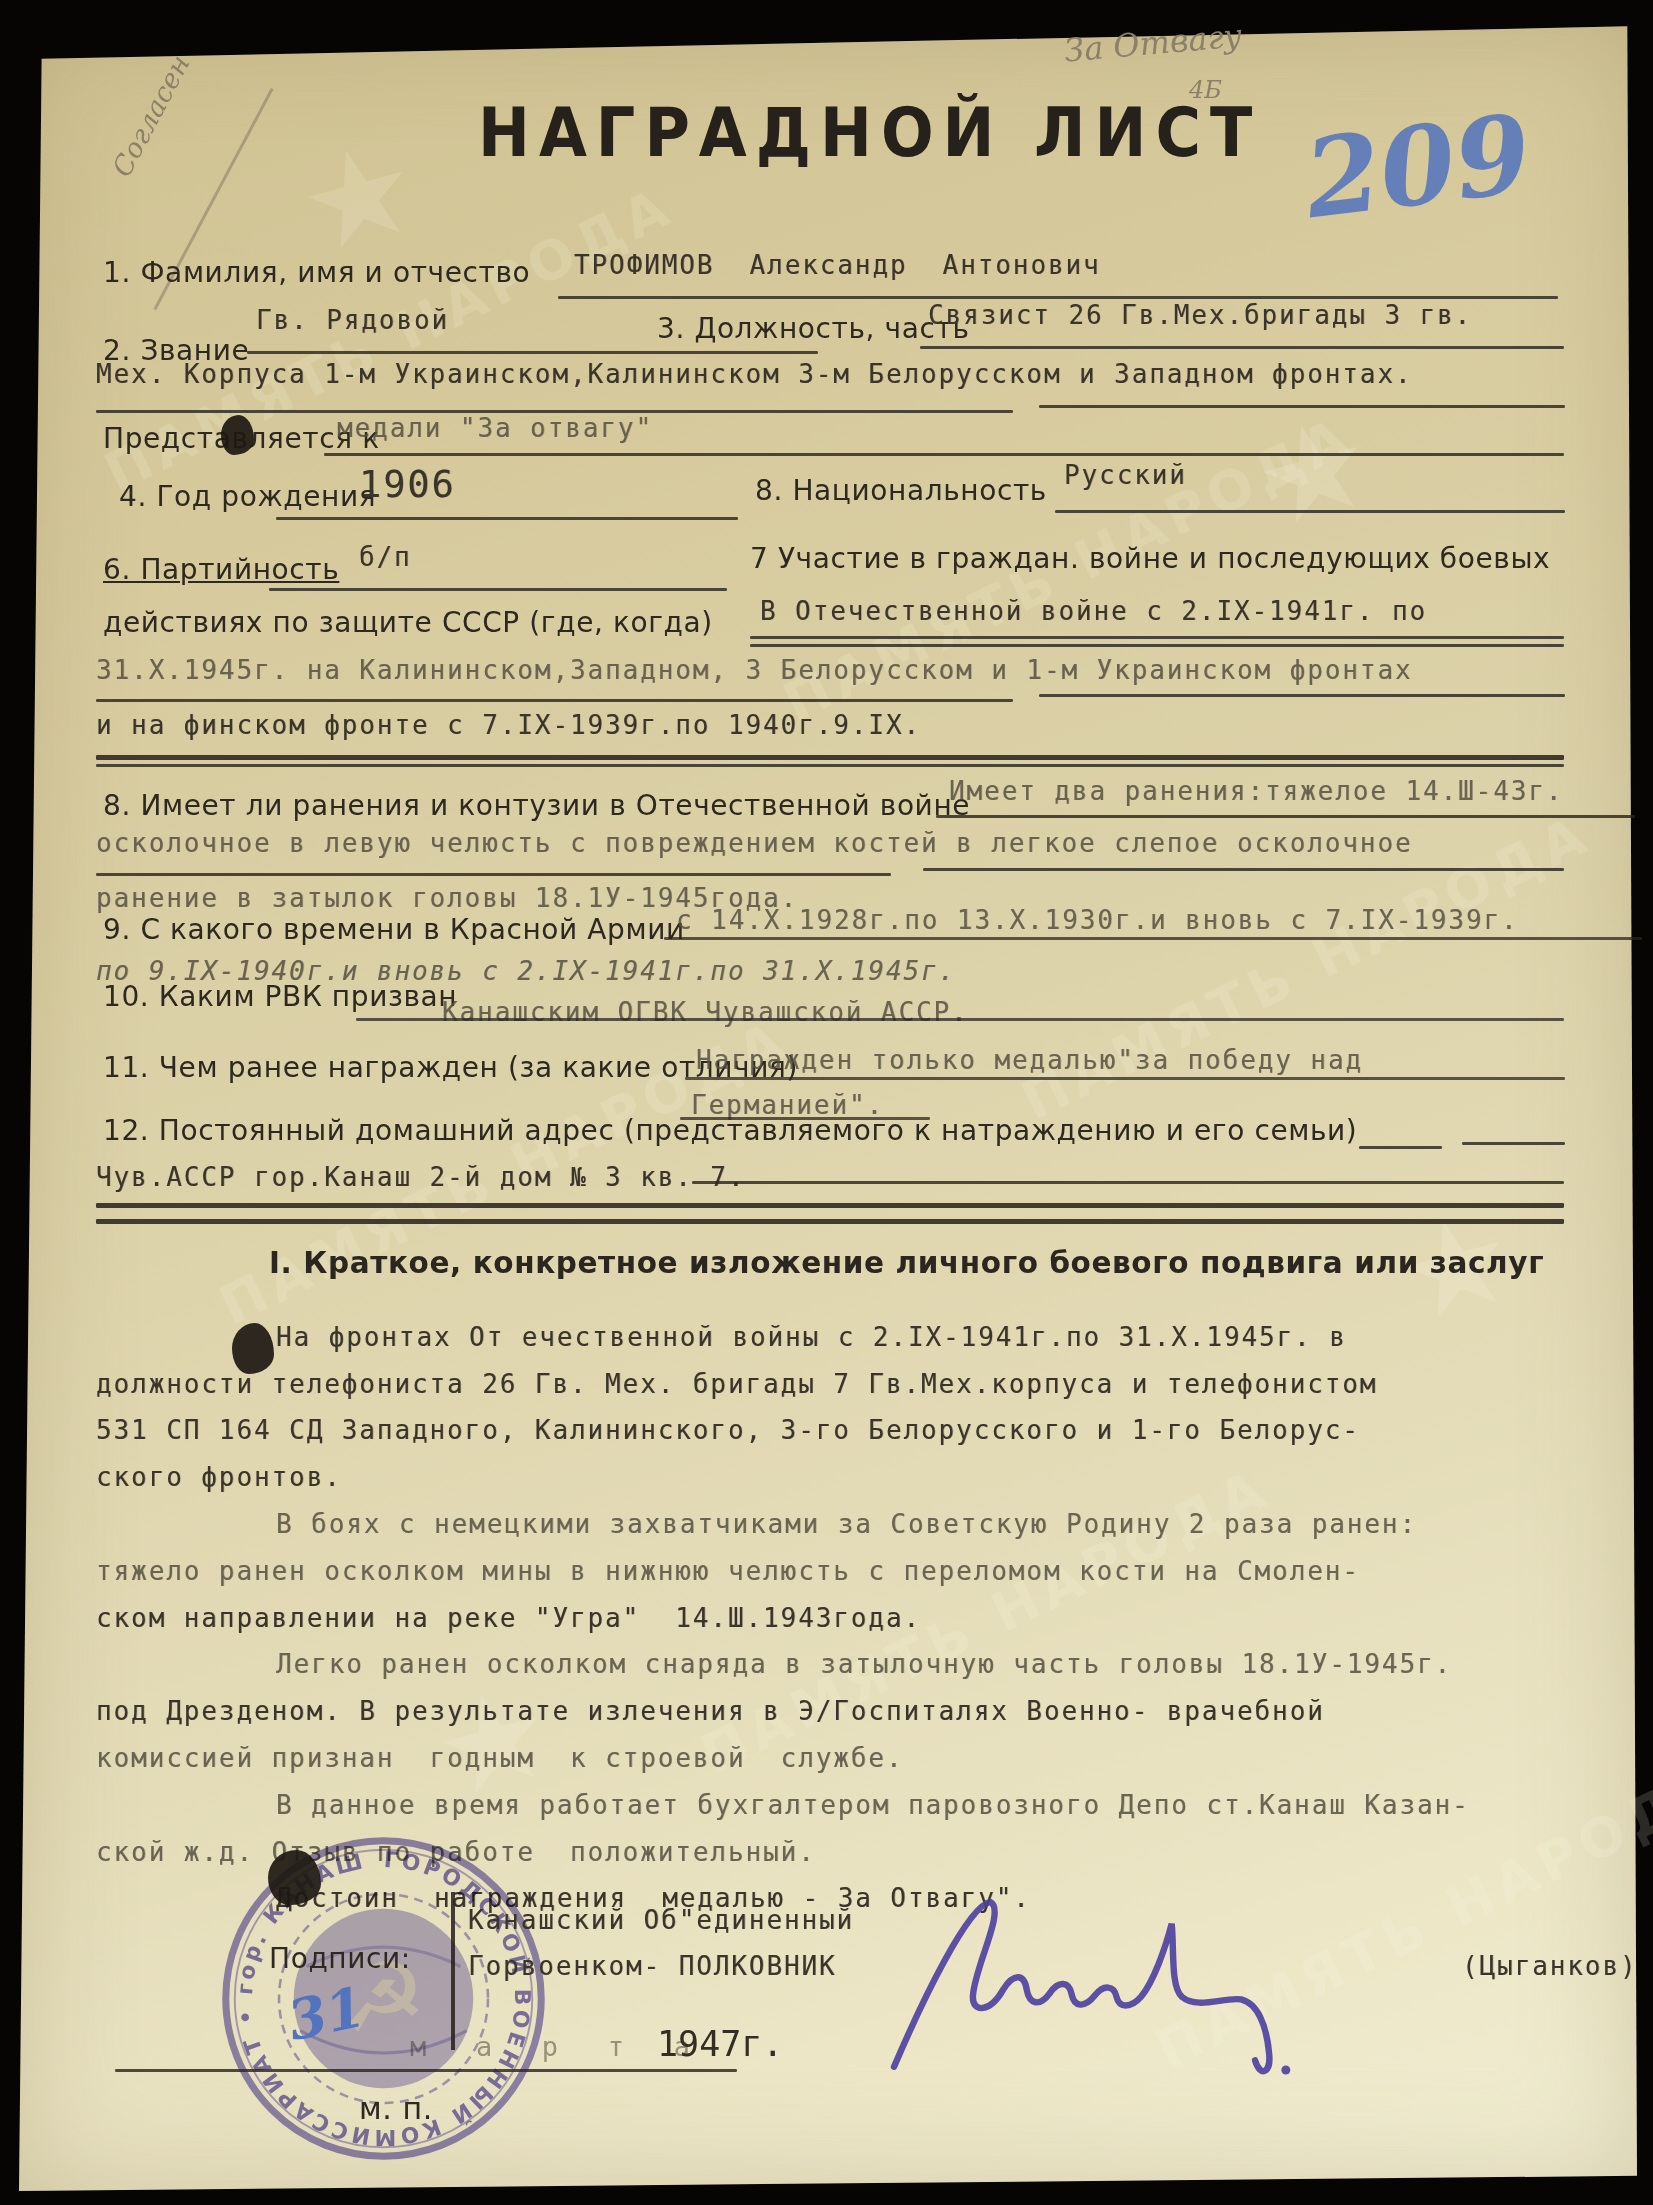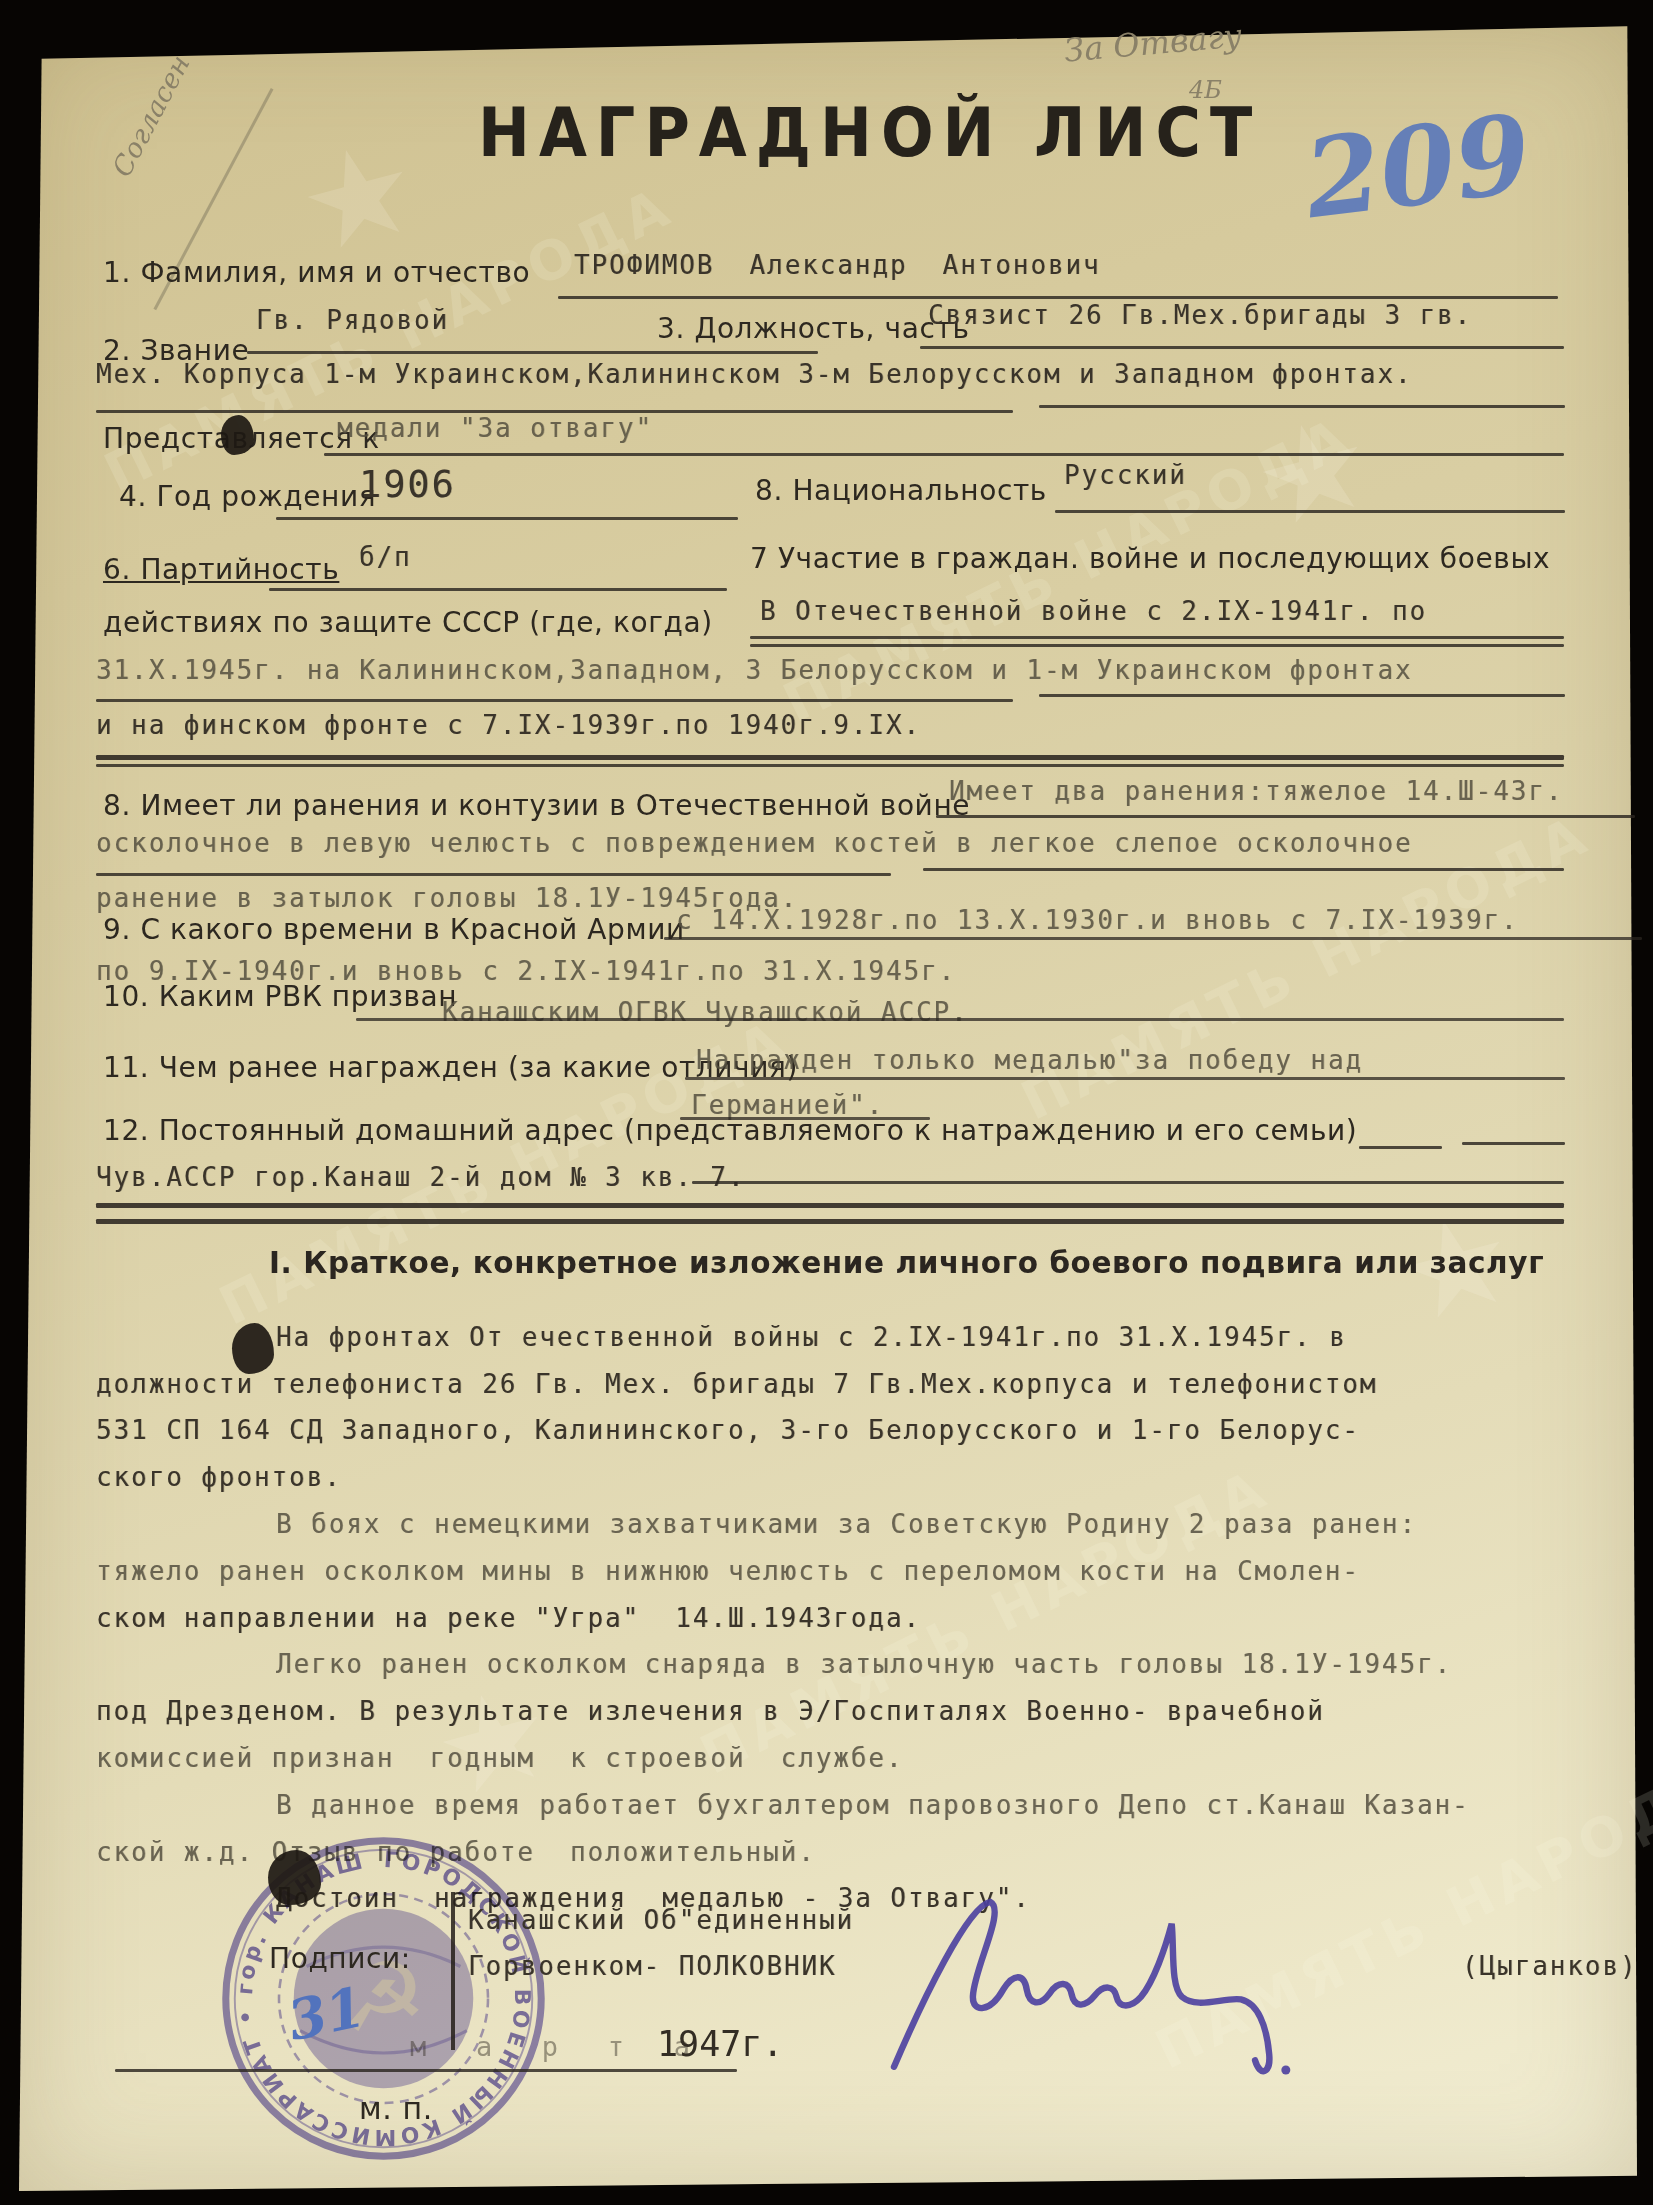--- a/index.html
+++ b/index.html
@@ -101,21 +101,21 @@
 <div class="abs typed faded" style="left:949px;top:776px;">Имеет два ранения:тяжелое 14.Ш-43г.</div>
 <div class="abs rule" style="left:936px;top:815px;width:699px;"></div>
 <div class="abs typed faded" style="left:96px;top:828px;">осколочное в левую челюсть с повреждением костей в легкое слепое осколочное</div>
 <div class="abs rule" style="left:96px;top:873px;width:795px;"></div>
 <div class="abs rule" style="left:923px;top:868px;width:641px;"></div>
 <div class="abs typed faded" style="left:96px;top:883px;">ранение в затылок головы 18.1У-1945года.</div>
 
 <div class="abs printed" style="left:103px;top:913px;">9. С какого времени в Красной Армии</div>
 <div class="abs typed faded" style="left:676px;top:905px;">с 14.X.1928г.по 13.X.1930г.и вновь с 7.IX-1939г.</div>
 <div class="abs cross" style="left:664px;top:937px;width:978px;"></div>
-<div class="abs typed faded" style="left:96px;top:956px;">по 9.IX-1940г.и вновь с 2.IX-1941г.по 31.X.1945г.</div>
+<div class="abs typed faded" style="left:96px;top:956px;font-style:italic;">по 9.IX-1940г.и вновь с 2.IX-1941г.по 31.X.1945г.</div>
 
 <div class="abs printed" style="left:103px;top:980px;">10. Каким РВК призван</div>
 <div class="abs typed faded" style="left:442px;top:997px;">Канашским ОГВК Чувашской АССР.</div>
 <div class="abs cross" style="left:356px;top:1018px;width:1208px;"></div>
 
 <div class="abs printed" style="left:103px;top:1051px;">11. Чем ранее награжден (за какие отличия)</div>
 <div class="abs typed faded" style="left:696px;top:1045px;">Награжден только медалью"за победу над</div>
 <div class="abs cross" style="left:685px;top:1077px;width:880px;"></div>
 <div class="abs typed faded" style="left:691px;top:1090px;">Германией".</div>
 <div class="abs cross" style="left:680px;top:1117px;width:250px;"></div>

